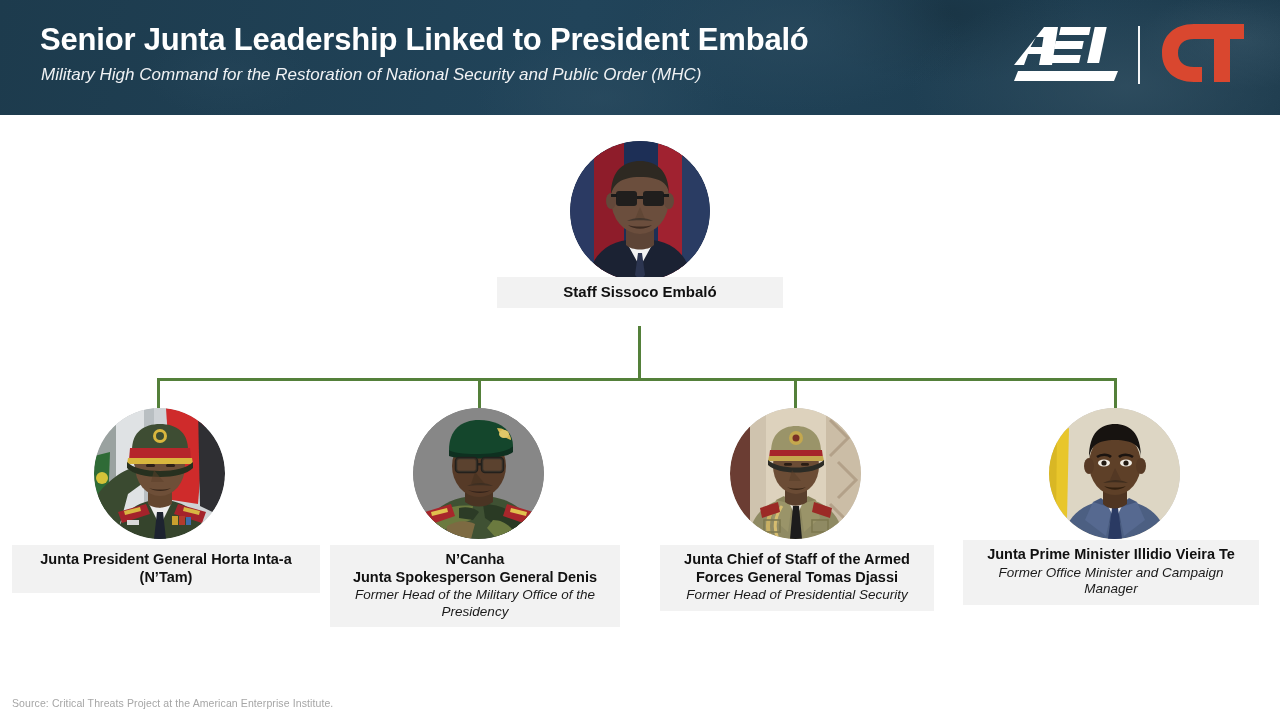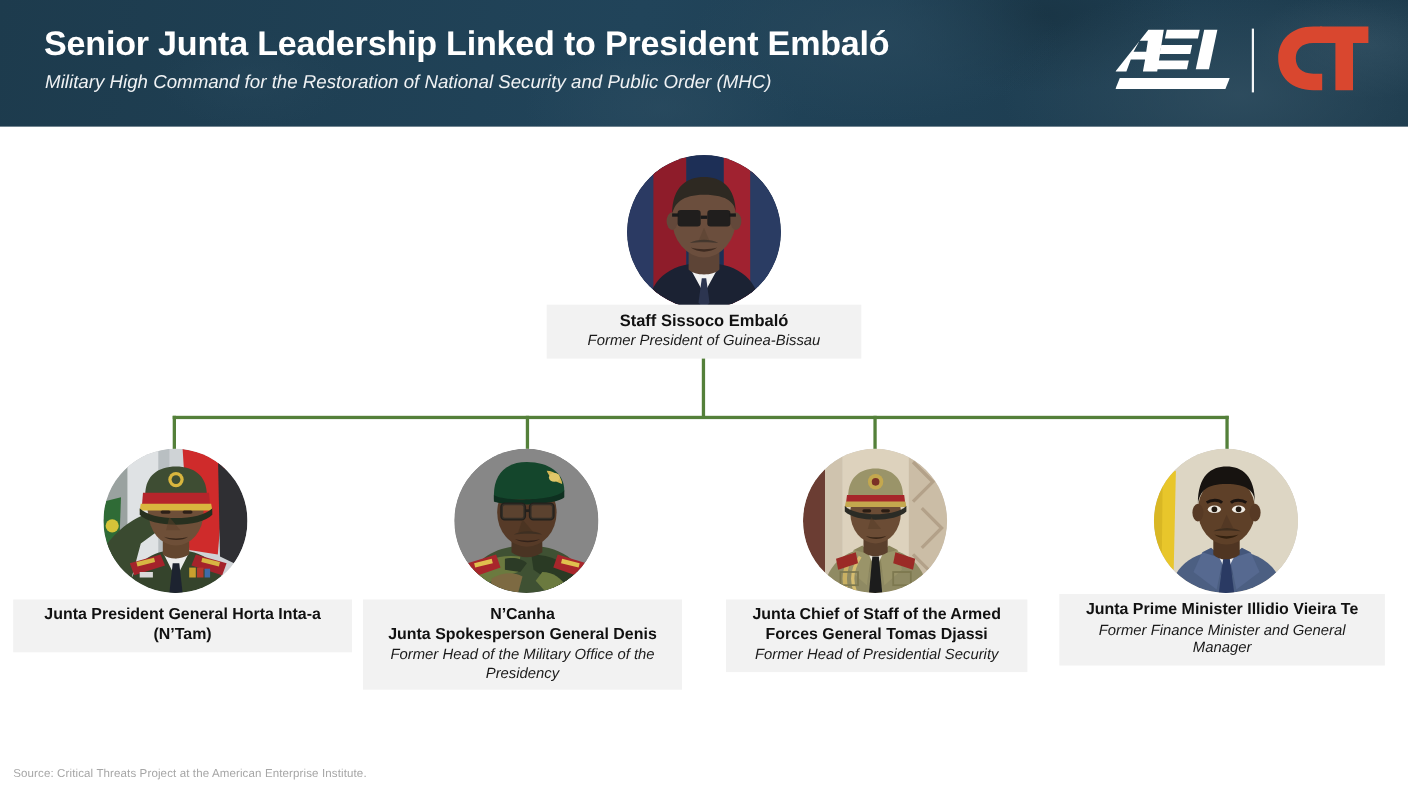--- a/index.html
+++ b/index.html
@@ -215,21 +215,20 @@
 
             <path d="M70 66 L65 78 L75 78 Z" fill="#5a4132" opacity="0.55"></path>
             <path d="M58 84 C64 89 76 89 82 84 C76 86 64 86 58 84 Z" fill="#3d2a20"></path>
             <path d="M57 80 C64 76 76 76 83 80 C76 79 64 79 57 80 Z" fill="#3b322a" opacity="0.8"></path>
           </g>
         </svg>
       </div>
 
       <div class="label-box" style="left:497px; top:162px; width:286px;">
         <div class="label-name big">Staff Sissoco Embaló</div>
-        <div class="label-role">Former President of Guinea-Bissau</div>
       </div>
     </div>
 
     <div class="conn conn-v" style="left:638px; top:211px; height:54px;"></div>
     <div class="conn conn-h" style="left:157px; top:263px; width:960px;"></div>
     <div class="conn conn-v" style="left:157px; top:263px; height:42px;"></div>
     <div class="conn conn-v" style="left:478px; top:263px; height:42px;"></div>
     <div class="conn conn-v" style="left:794px; top:263px; height:42px;"></div>
     <div class="conn conn-v" style="left:1114px; top:263px; height:42px;"></div>
 
@@ -462,21 +461,21 @@
 
             <path d="M66 60 L61 72 L72 72 Z" fill="#4b3220" opacity="0.55"></path>
             <path d="M55 78 C61 83 71 83 77 78 C71 80 61 80 55 78 Z" fill="#32200f"></path>
             <path d="M54 75 C61 71 72 71 79 75 C71 74 61 74 54 75 Z" fill="#3a2a1c" opacity="0.85"></path>
           </g>
         </svg>
       </div>
 
       <div class="label-box" style="left:963px; top:425px; width:296px;">
         <div class="label-name">Junta Prime Minister Illidio Vieira Te</div>
-        <div class="label-role">Former Finance Minister and General Manager</div>
+        <div class="label-role">Former Office Minister and Campaign Manager</div>
       </div>
     </div>
 
   </div>
 
   <div class="source">Source: Critical Threats Project at the American Enterprise Institute.</div>
 
 </div>
 
 </body></html>

